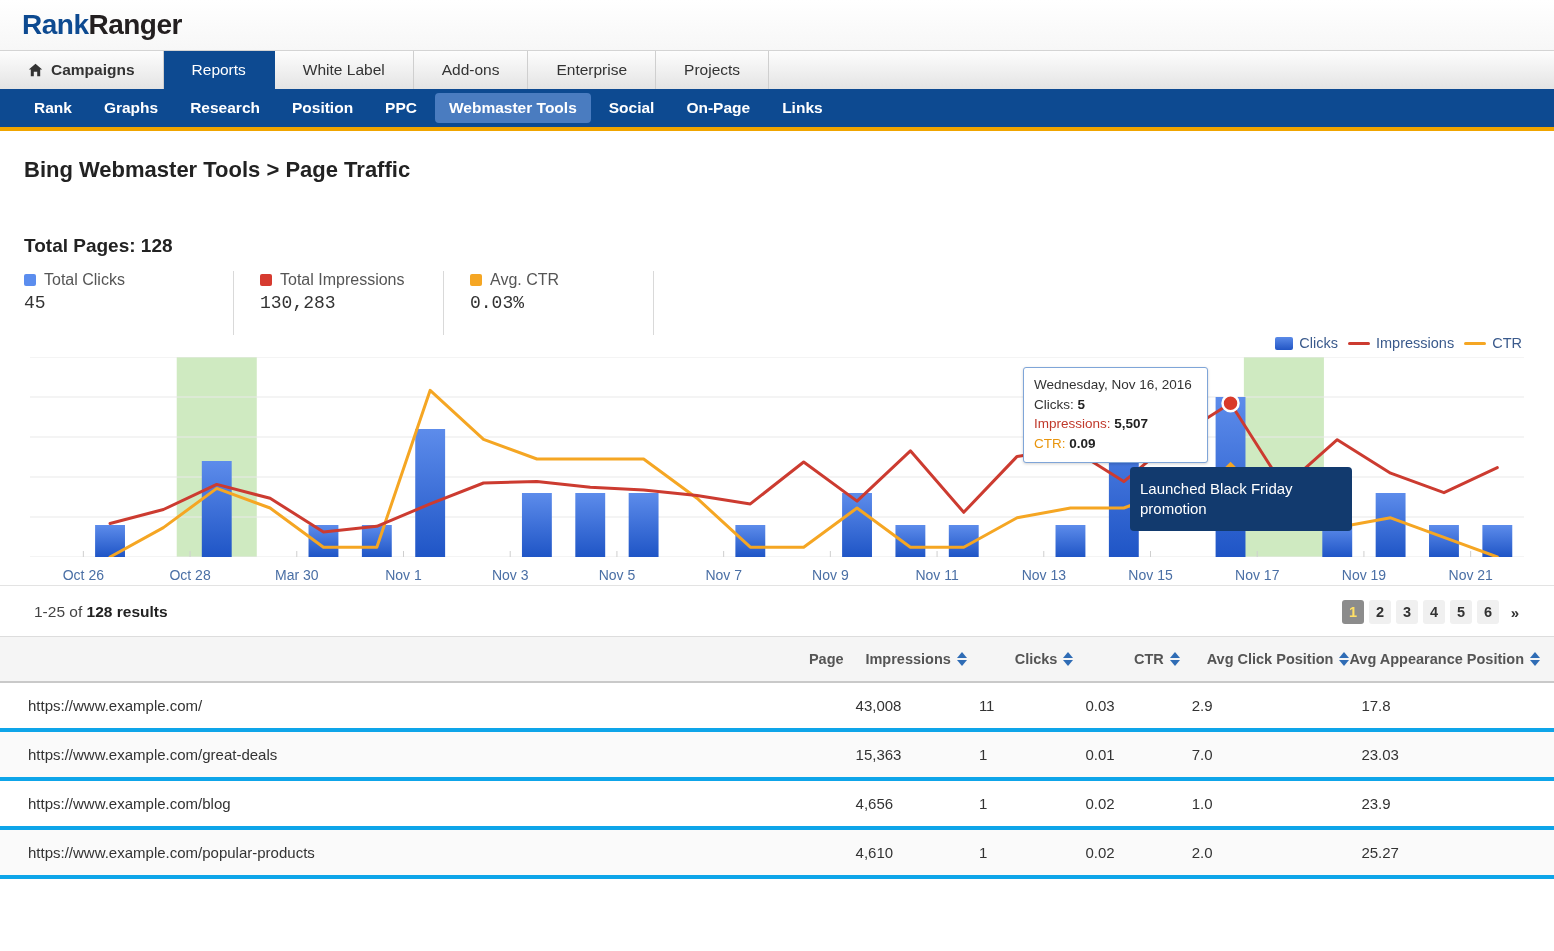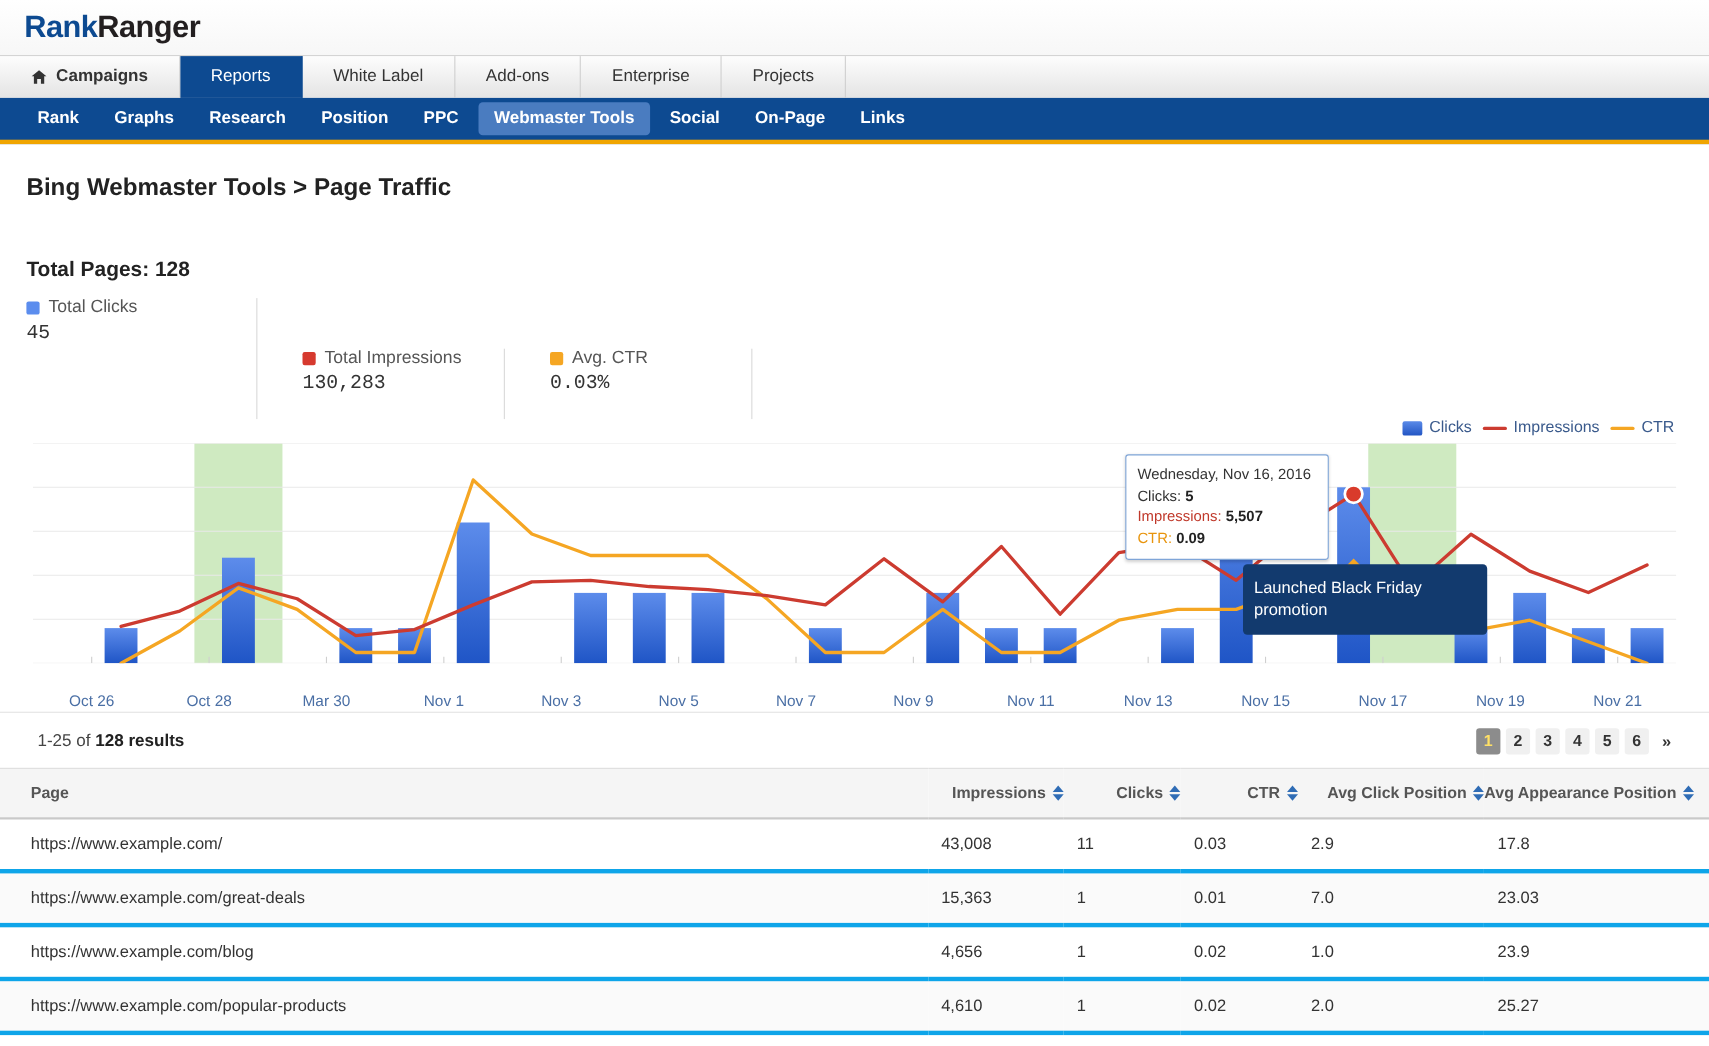--- a/index.html
+++ b/index.html
@@ -66,28 +66,28 @@
   .page-title {
     font-size: 22px; font-weight: bold; color: #222;
     padding: 26px 0 0 24px;
   }
 
   
   .total-pages {
     font-size: 19px; font-weight: bold; color: #222;
     padding: 52px 0 0 24px;
   }
-  .kpis { display: flex; margin: 14px 0 0 24px; gap: 15px; }
+  .kpis { display: flex; margin: 14px 0 0 24px; }
   .kpi {
     padding: 0 32px 22px 0;
     min-width: 210px;
     border-right: 1px solid #d9d9d9;
   }
   .kpi:first-child { padding-left: 0; }
-  .kpi + .kpi { padding-left: 26px; margin-top: 46px; }
+  .kpi + .kpi { padding-left: 26px; }
   .kpi-head { display: flex; align-items: center; gap: 8px; }
   .swatch { width: 12px; height: 12px; border-radius: 2px; display: inline-block; }
   .kpi-label { font-size: 16px; color: #555; }
   .kpi-value { font-size: 18px; color: #333; margin-top: 4px; font-weight: 400; font-family: Liberation Mono, monospace; }
 
   
   .chart-wrap { position: relative; margin: 22px 30px 0 30px; }
   .legend {
     position: absolute; right: 2px; top: -22px;
     display: flex; align-items: center; gap: 10px;
@@ -96,21 +96,21 @@
   .legend-item { display: flex; align-items: center; gap: 6px; }
   .legend-box { width: 18px; height: 13px; border-radius: 2px;
     background: linear-gradient(to bottom,#5a8ae8,#2255c4); }
   .legend-line { width: 22px; height: 3px; border-radius: 2px; }
 
   .plot { position: relative; height: 200px; width: 100%; }
   .plot svg { display: block; }
 
   .xaxis {
     display: flex; width: 100%;
-    margin-top: 20px;
+    margin-top: 4px;
   }
   .xtick {
     flex: 1 1 0; text-align: center;
     font-size: 14px; color: #4a6fa5;
     padding-top: 6px;
   }
 
   
   .tooltip {
     position: absolute;
@@ -168,21 +168,21 @@
   
   table { width: 100%; border-collapse: collapse; }
   thead th {
     background: #f5f5f5;
     border-top: 1px solid #ddd;
     border-bottom: 2px solid #c9c9c9;
     font-size: 14.5px; color: #555; font-weight: bold;
     padding: 14px 0;
     white-space: nowrap;
   }
-  thead th.page-col { text-align: left; padding-left: 28px; }
+  thead th.page-col { text-align: right; padding-left: 28px; }
   thead th.num { text-align: right; }
   .thwrap { display: inline-flex; align-items: center; gap: 6px; }
   .sorter { display: inline-flex; flex-direction: column; gap: 2px; line-height: 0; }
   .sorter span { width: 0; height: 0; border-left: 5px solid transparent; border-right: 5px solid transparent; display:block;}
   .sorter .up { border-bottom: 6px solid #2f6cb5; }
   .sorter .dn { border-top: 6px solid #2f6cb5; }
   tbody td {
     font-size: 15px; color: #333;
     padding: 14px 12px;
     border-bottom: 4px solid #0ea5e9;

